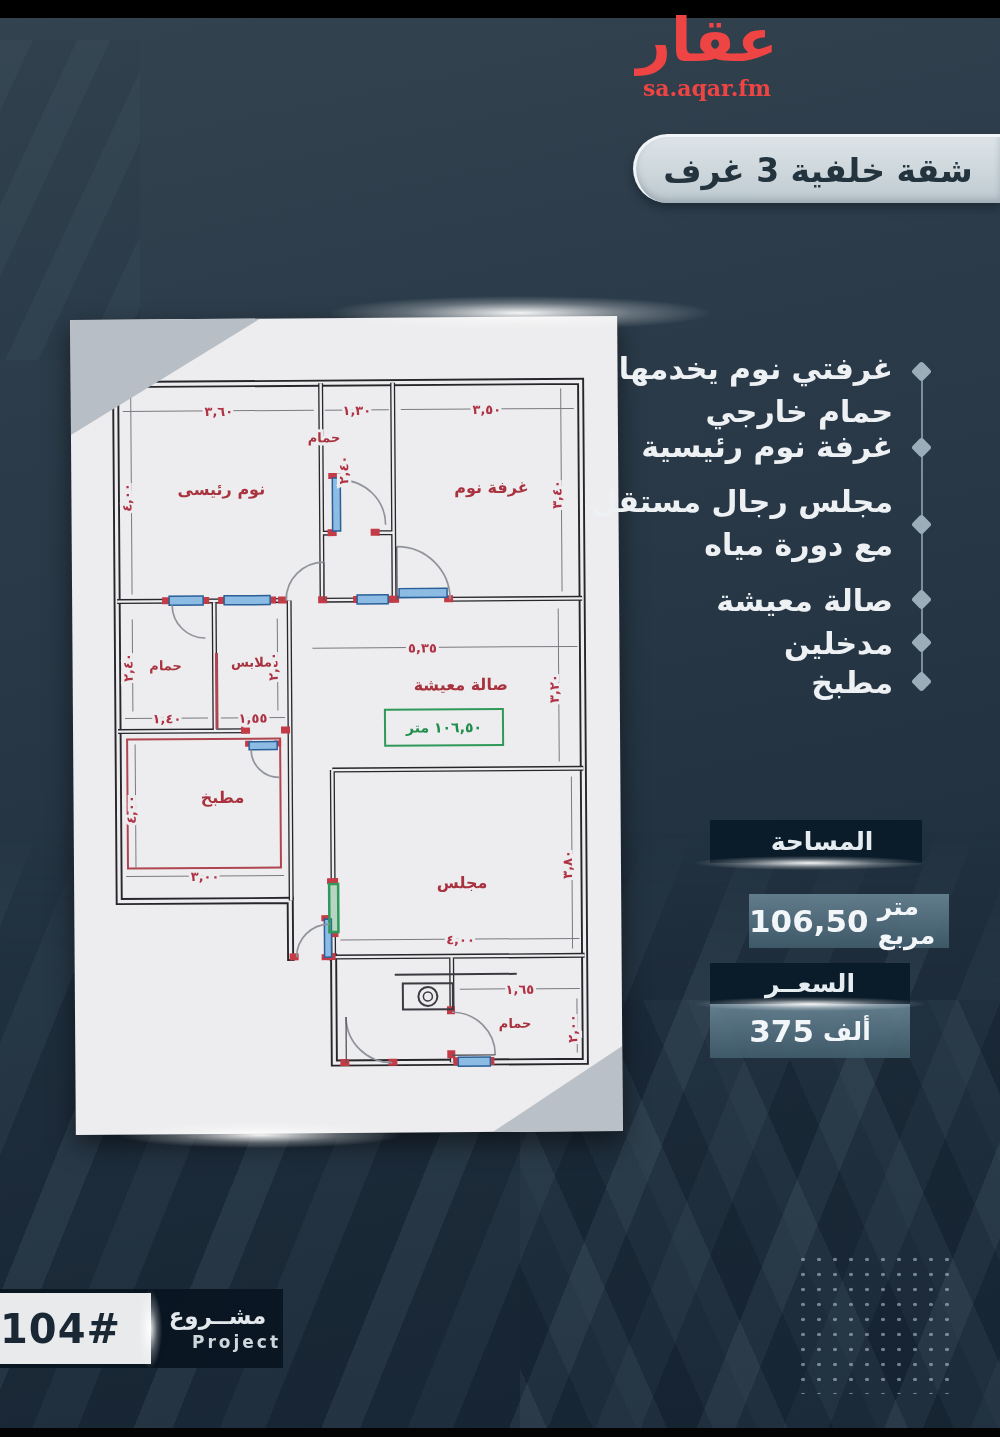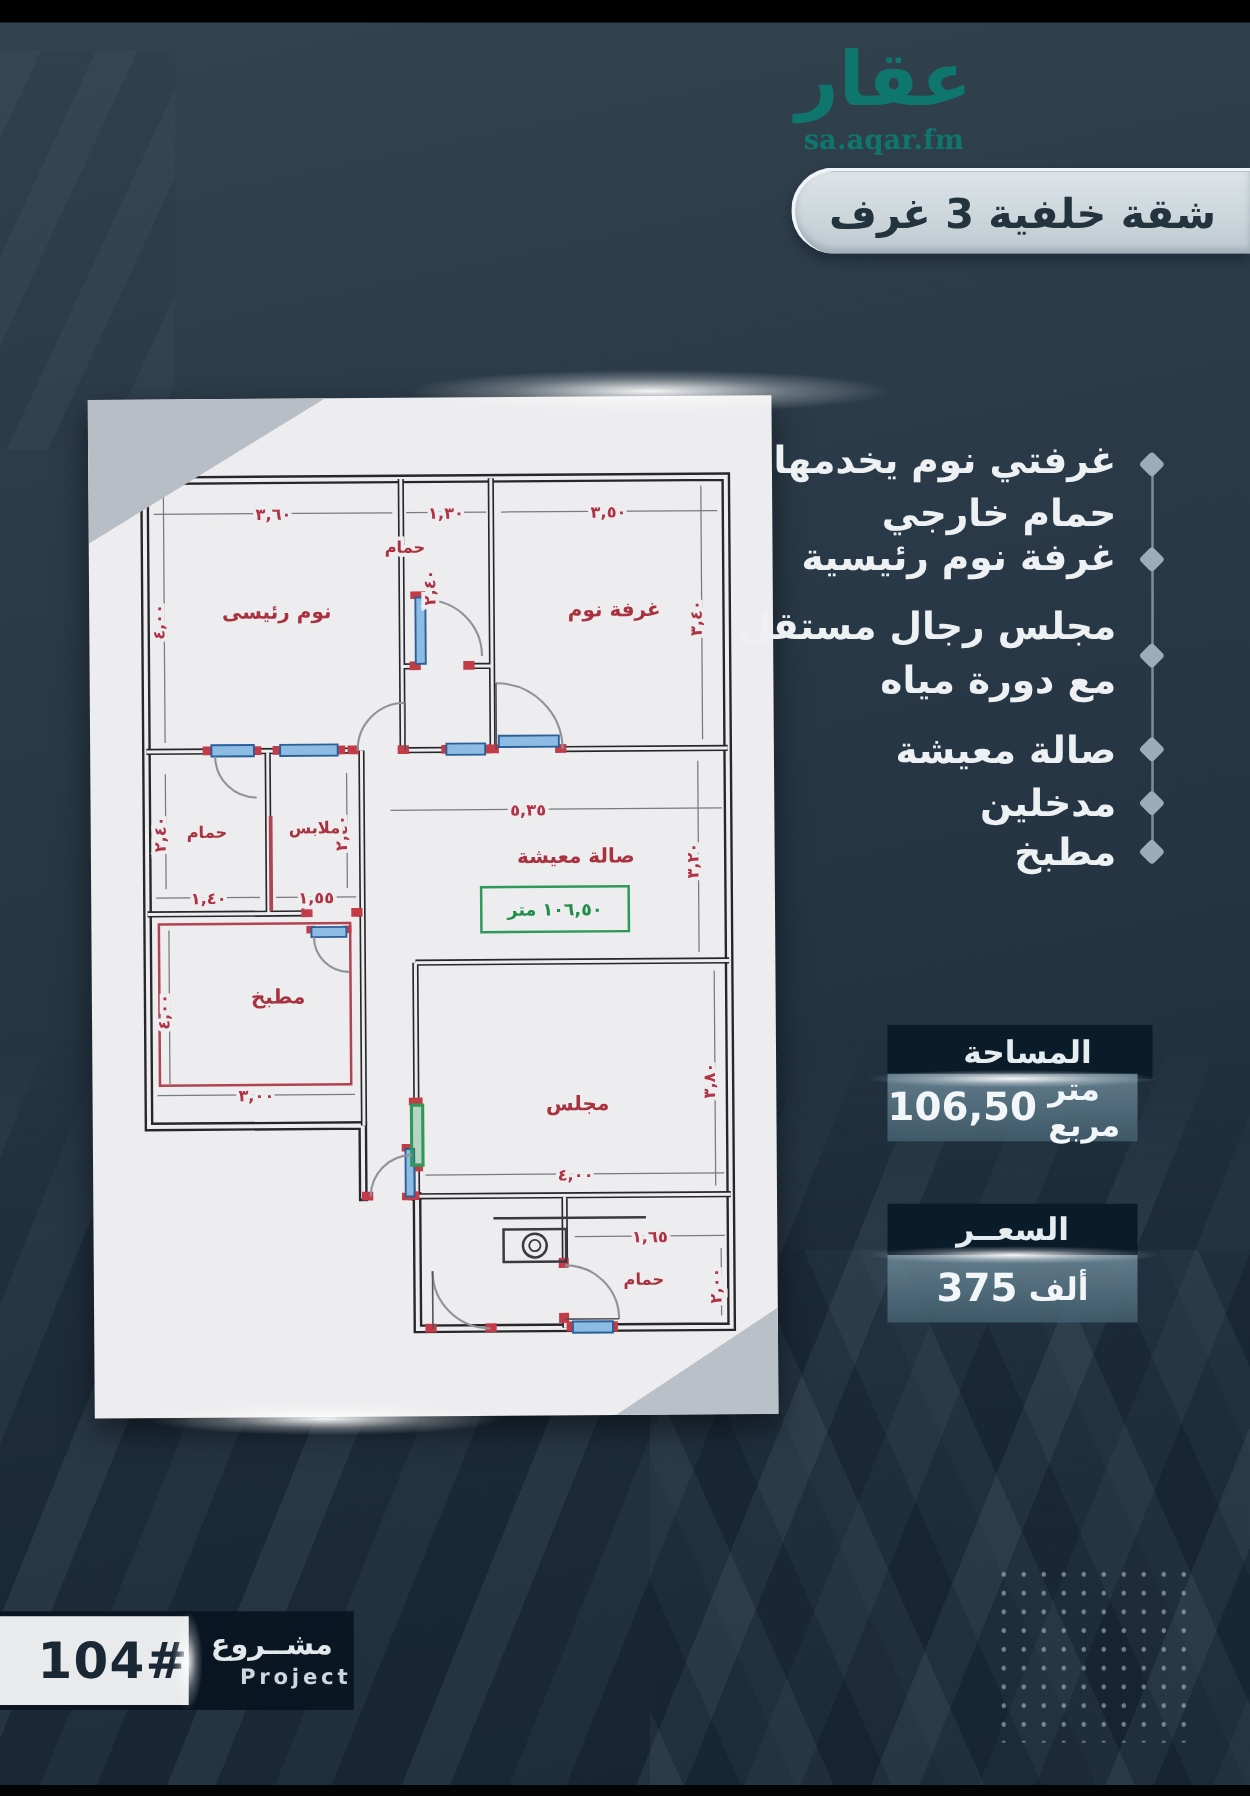--- a/index.html
+++ b/index.html
@@ -18,21 +18,21 @@
     background:repeating-linear-gradient(66deg, rgba(130,155,170,.08) 0 28px, rgba(18,32,46,.16) 28px 70px, rgba(90,115,130,.07) 70px 110px);}
   .streaks3{left:0;top:40px;width:140px;height:320px;opacity:.5;
     background:repeating-linear-gradient(115deg, rgba(118,144,160,.10) 0 30px, rgba(22,38,52,.16) 30px 70px);}
   .dotgrid{left:795px;top:1252px;width:160px;height:142px;
     background-image:radial-gradient(circle, rgba(190,205,215,.55) 1.6px, transparent 2.1px);
     background-size:16px 15px;}
   .flare{pointer-events:none;background:radial-gradient(ellipse at center, rgba(255,255,255,.95) 0%, rgba(255,255,255,.28) 42%, rgba(255,255,255,0) 72%);}
   .bar-top{left:0;top:0;width:1000px;height:18px;background:#000;}
   .bar-bottom{left:0;top:1428px;width:1000px;height:9px;background:#040404;}
   
-  .logo{left:628px;top:28px;width:158px;text-align:center;color:#0f766e;}
+  .logo{left:628px;top:4px;width:158px;text-align:center;color:#ef4444;}
   .logo .mark{font-size:60px;line-height:72px;font-weight:bold;}
   .logo .site{font-family:"DejaVu Serif",serif;font-size:22px;line-height:24px;font-weight:bold;}
   
   .pill{left:633px;top:134px;width:367px;height:69px;border-radius:37px 0 0 37px;
     background:linear-gradient(180deg,#dde4e8 0%,#ccd6db 55%,#bec9d0 100%);
     border-top:3px solid #f1f4f6;border-left:3px solid #f1f4f6;box-sizing:border-box;
     box-shadow:0 5px 9px rgba(5,12,20,.35), inset 0 -4px 6px rgba(100,118,130,.35);
     display:flex;align-items:center;justify-content:center;
     font-size:33px;font-weight:bold;color:#24343f;direction:rtl;}
   
@@ -44,21 +44,21 @@
   .phead{left:710px;width:200px;background:#0a1b29;color:#e6edf1;font-weight:bold;
          text-align:center;direction:rtl;}
   .pval{left:710px;width:200px;display:flex;align-items:center;justify-content:center;gap:9px;
         direction:ltr;color:#f3f6f8;
         background:linear-gradient(180deg, rgba(106,134,150,.88) 0%, rgba(66,94,110,.88) 100%);}
   .pval .num{font-size:31px;font-weight:bold;}
   .pval .unit{font-size:25px;font-weight:bold;}
   
   .projband{left:0;top:1289px;width:283px;height:79px;background:rgba(9,20,32,.93);}
   .projbox{left:0;top:1293px;width:151px;height:71px;background:#e8eaec;display:flex;
-           align-items:center;justify-content:flex-end;font-size:40px;font-weight:bold;
+           align-items:center;justify-content:flex-start;font-size:40px;font-weight:bold;
            color:#1a2735;direction:ltr;letter-spacing:1px;}
   .projar{left:152px;top:1303px;width:131px;text-align:center;font-size:23px;font-weight:bold;color:#e2e8ec;direction:rtl;}
   .projen{left:152px;top:1332px;width:131px;text-align:center;font-size:17px;font-weight:bold;color:#ccd6dc;letter-spacing:3px;margin-left:19px;}
   
   .panel{left:73px;top:318px;width:547px;height:815px;background:#edecee;
          transform:rotate(-0.4deg);box-shadow:0 10px 26px rgba(0,0,0,.5);}
   .tri-tl{left:0;top:0;width:190px;height:115px;background:#b7bec5;
           clip-path:polygon(0 0,100% 0,0 100%);}
   .tri-br{right:0;bottom:0;width:130px;height:85px;background:#b9c0c7;
           clip-path:polygon(100% 0,100% 100%,0 100%);}
@@ -269,21 +269,21 @@
 <div class="abs bullet" style="top:364px;"></div>
 <div class="abs bullet" style="top:440px;"></div>
 <div class="abs bullet" style="top:517px;"></div>
 <div class="abs bullet" style="top:592px;"></div>
 <div class="abs bullet" style="top:635px;"></div>
 <div class="abs bullet" style="top:674px;"></div>
 
 <div class="abs phead" style="top:820px;height:43px;line-height:43px;font-size:25px;padding-left:12px;">
   <span>المساحة</span>
 </div>
-<div class="abs pval" style="top:859px;height:54px;">
+<div class="abs pval" style="top:894px;height:54px;margin-left:39px;">
   <span class="num">106,50</span>
   <span class="unit">متر مربع</span>
 </div>
 
 <div class="abs phead" style="top:963px;height:41px;line-height:41px;font-size:25px;">
   <span>السعــر</span>
 </div>
 <div class="abs pval" style="top:1004px;height:54px;">
   <span class="num">375</span>
   <span class="unit">ألف</span>

